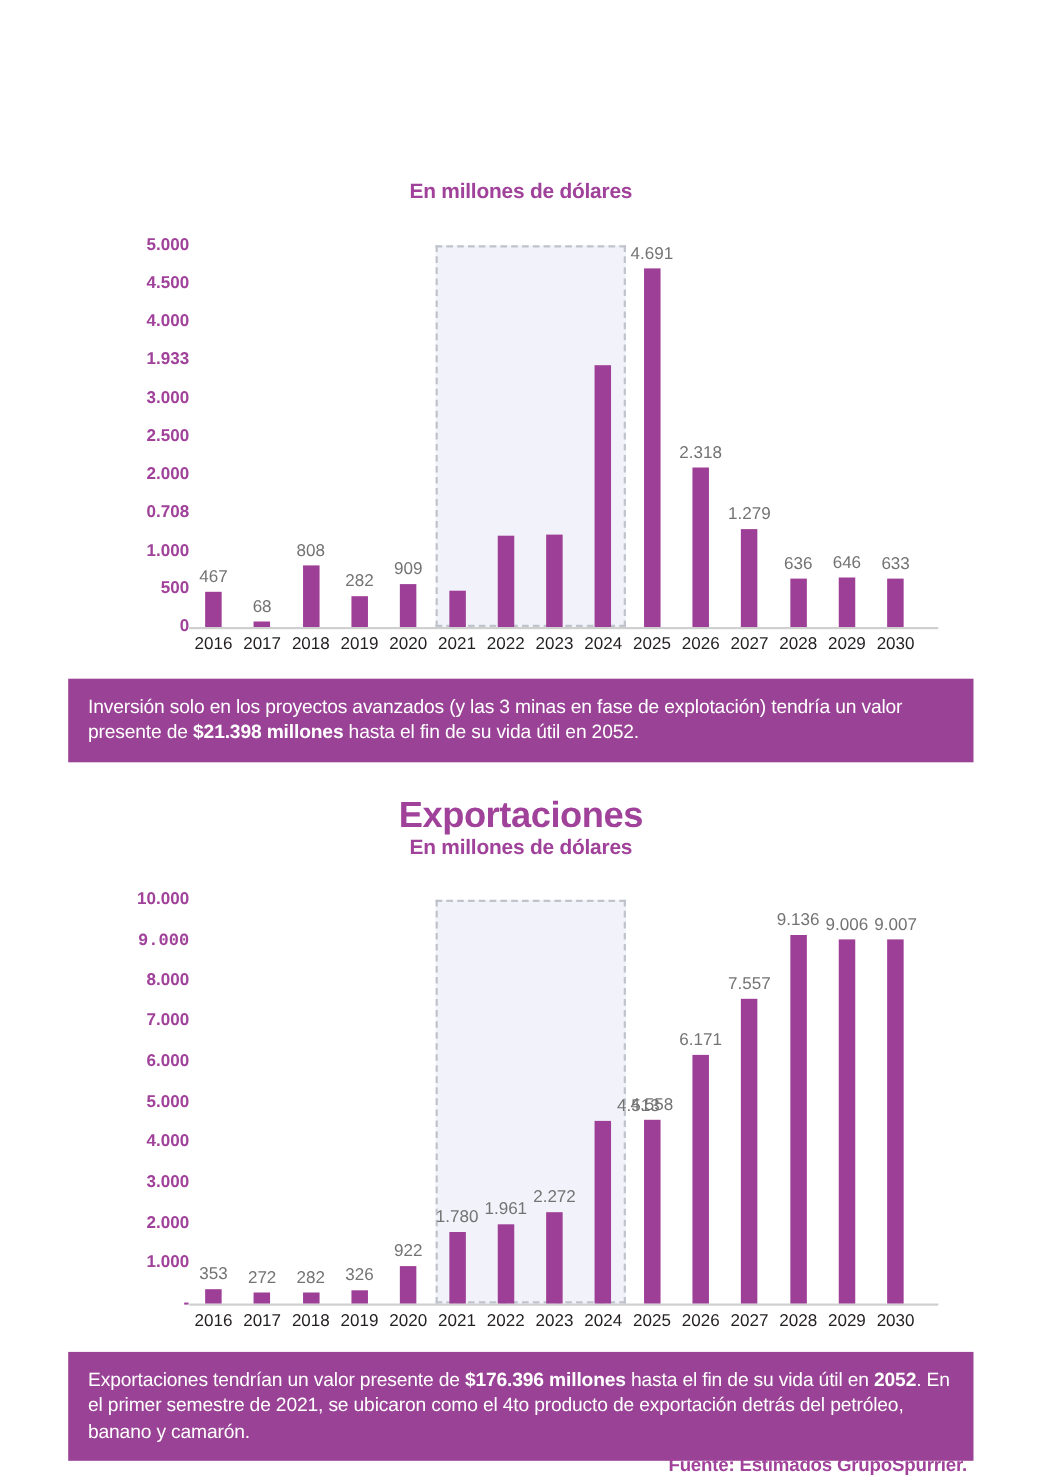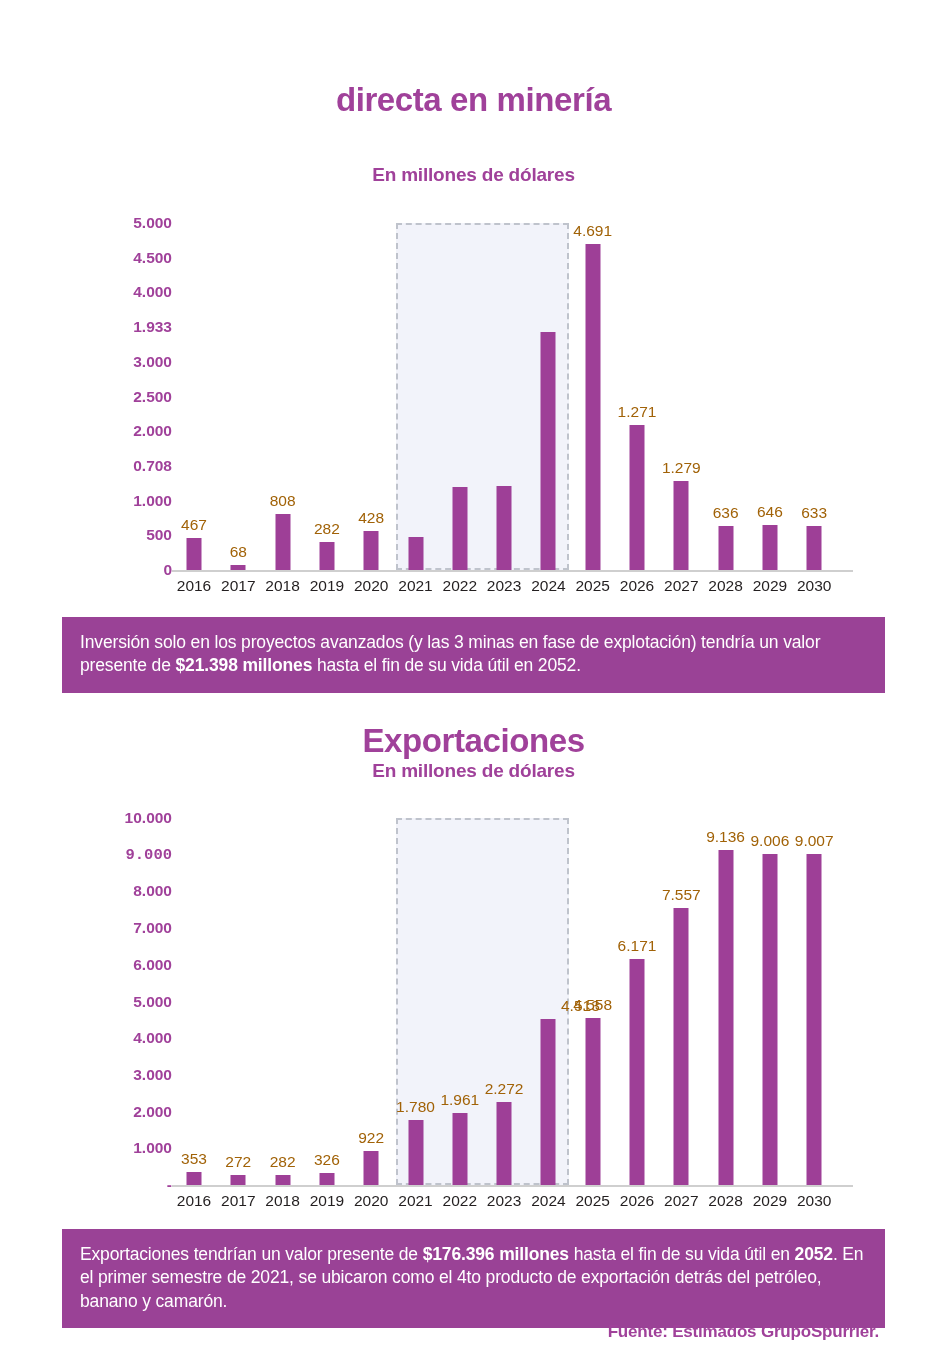--- a/index.html
+++ b/index.html
@@ -96,21 +96,21 @@
     bottom: 0;
     left: 50%;
     transform: translateX(-50%);
     width: 15px;
     background: #9E3F97;
   }
   .bar-label {
     position: absolute;
     left: 50%;
     transform: translateX(-50%);
-    color: #a16207;
+    color: #737373;
     font-size: 15.5px;
     white-space: nowrap;
     font-family: "Liberation Sans", sans-serif;
   }
   .x-label {
     position: absolute;
     left: 50%;
     transform: translateX(-50%);
     color: #231F20;
     font-size: 15.5px;
@@ -141,21 +141,20 @@
     color: #A0419A;
     font-weight: bold;
     font-size: 17px;
     letter-spacing: -0.2px;
   }
 </style>
 </head>
 <body>
 
 <div class="chart-title title-1">
-  <div>directa en minería</div>
 </div>
 <div class="chart-subtitle subtitle-1">En millones de dólares</div>
 
 <div class="chart-panel" id="chart1">
   <div class="y-axis">
       <div class="y-tick" style="top: 18px;">5.000</div>
       <div class="y-tick" style="top: 52.7px;">4.500</div>
       <div class="y-tick" style="top: 87.4px;">4.000</div>
       <div class="y-tick" style="top: 122.1px;">1.933</div>
       <div class="y-tick" style="top: 156.8px;">3.000</div>
@@ -184,21 +183,21 @@
         <div class="bar-label" style="bottom: 95.0752px;">808</div>
         <div class="x-label" style="top: 372px;">2018</div>
       </div>
       <div class="bar-slot" style="left: 132.9px;">
         <div class="bar" style="height: 28.0376px; bottom: 35px;"></div>
         <div class="bar-label" style="bottom: 67.0376px;">282</div>
         <div class="x-label" style="top: 372px;">2019</div>
       </div>
       <div class="bar-slot" style="left: 177.2px;">
         <div class="bar" style="height: 39.4192px; bottom: 35px;"></div>
-        <div class="bar-label" style="bottom: 78.4192px;">428</div>
+        <div class="bar-label" style="bottom: 78.4192px;">909</div>
         <div class="x-label" style="top: 372px;">2020</div>
       </div>
       <div class="bar-slot" style="left: 221.5px;">
         <div class="bar" style="height: 33.312px; bottom: 35px;"></div>
         <div class="x-label" style="top: 372px;">2021</div>
       </div>
       <div class="bar-slot" style="left: 265.8px;">
         <div class="bar" style="height: 83.28px; bottom: 35px;"></div>
         <div class="x-label" style="top: 372px;">2022</div>
       </div>
@@ -210,21 +209,21 @@
         <div class="bar" style="height: 238.042px; bottom: 35px;"></div>
         <div class="x-label" style="top: 372px;">2024</div>
       </div>
       <div class="bar-slot" style="left: 398.7px;">
         <div class="bar" style="height: 325.555px; bottom: 35px;"></div>
         <div class="bar-label" style="bottom: 364.555px;">4.691</div>
         <div class="x-label" style="top: 372px;">2025</div>
       </div>
       <div class="bar-slot" style="left: 443px;">
         <div class="bar" style="height: 145.185px; bottom: 35px;"></div>
-        <div class="bar-label" style="bottom: 184.185px;">1.271</div>
+        <div class="bar-label" style="bottom: 184.185px;">2.318</div>
         <div class="x-label" style="top: 372px;">2026</div>
       </div>
       <div class="bar-slot" style="left: 487.3px;">
         <div class="bar" style="height: 88.7626px; bottom: 35px;"></div>
         <div class="bar-label" style="bottom: 127.763px;">1.279</div>
         <div class="x-label" style="top: 372px;">2027</div>
       </div>
       <div class="bar-slot" style="left: 531.6px;">
         <div class="bar" style="height: 44.1384px; bottom: 35px;"></div>
         <div class="bar-label" style="bottom: 83.1384px;">636</div>

